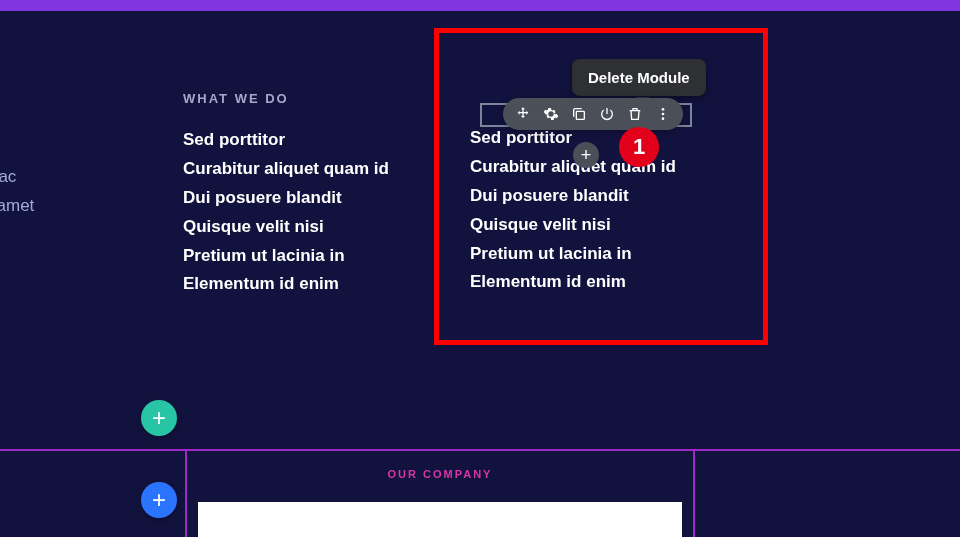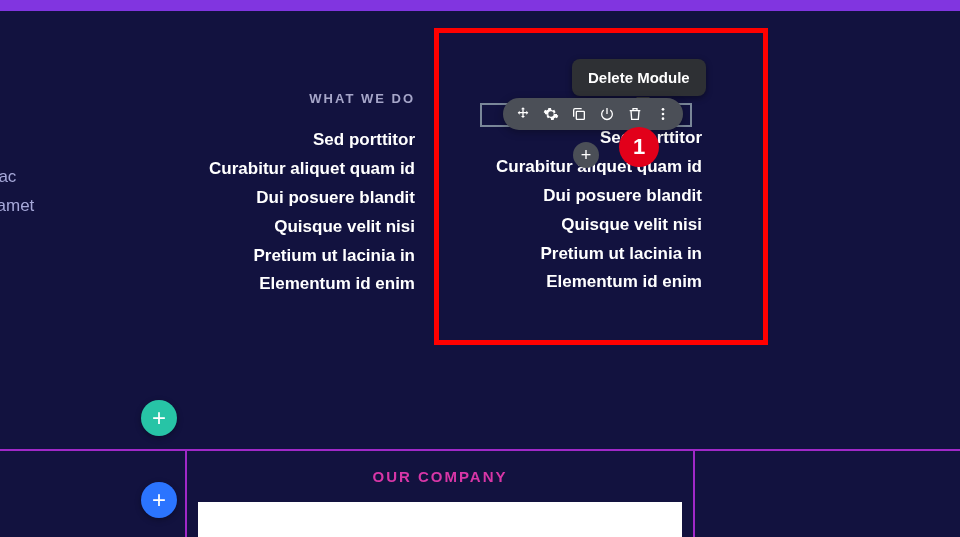--- a/index.html
+++ b/index.html
@@ -1,19 +1,19 @@
 <!DOCTYPE html>
 <html><head>
 <meta charset="utf-8">
 <style>
   * { box-sizing: border-box; margin: 0; padding: 0; }
   html, body { width: 960px; height: 537px; overflow: hidden; background: #12123f; font-family: -apple-system, BlinkMacSystemFont, "Segoe UI", Helvetica, Arial, sans-serif; }
   .top-bar { position: absolute; top: 0; left: 0; right: 0; height: 11px; background: #8135e0; }
   .content { position: absolute; top: 11px; left: 0; right: 0; bottom: 0; color: #fff; }
-  .col { position: absolute; top: 80px; text-align: right; }
+  .col { position: absolute; top: 80px; text-align: left; }
   .col-left { left: -80px; width: 230px; text-align: left; }
   .col-left h1 { font-size: 42px; font-weight: 700; letter-spacing: -1px; margin-top: -6px; margin-bottom: 30px; color: #fff; }
   .col-left p { color: #a6a8d9; font-size: 17px; line-height: 1.7; }
   .col-mid { left: 183px; width: 232px; }
   .col-right { left: 470px; width: 232px; }
   .heading { font-size: 13px; font-weight: 700; letter-spacing: 2px; color: #a6a6c9; text-transform: uppercase; margin-bottom: 20px; }
   .list-item { font-size: 17px; font-weight: 700; color: #fff; line-height: 1.7; }
   
   .annot-box { position: absolute; border: 5px solid #ff0000; top: 17px; left: 434px; width: 334px; height: 317px; pointer-events: none; }
   .annot-badge { position: absolute; top: 116px; left: 619px; width: 40px; height: 40px; border-radius: 50%; background: #e2001a; color: #fff; display: flex; align-items: center; justify-content: center; font-size: 22px; font-weight: 700; pointer-events: none; }
@@ -28,21 +28,21 @@
   .plus-round { position: absolute; width: 26px; height: 26px; border-radius: 50%; background: #4b4f57; color: #fff; display: flex; align-items: center; justify-content: center; font-size: 18px; font-weight: 400; cursor: pointer; }
   .plus-round.gray { top: 131px; left: 573px; }
   
   .section-handle { position: absolute; width: 36px; height: 36px; border-radius: 50%; display: flex; align-items: center; justify-content: center; color: #fff; font-size: 24px; font-weight: 400; cursor: pointer; box-shadow: 0 2px 6px rgba(0,0,0,0.3); }
   .section-handle.green { background: #27c4a6; top: 389px; left: 141px; }
   .section-handle.blue { background: #2b74ff; top: 471px; left: 141px; }
   
   .section-outer { position: absolute; top: 438px; left: -25px; right: -25px; bottom: -10px; border: 2px solid #a028c8; }
   .section-inner { position: absolute; top: 438px; left: 185px; width: 510px; height: 90px; border: 2px solid #a028c8; border-bottom: none; }
   .section-white { position: absolute; top: 491px; left: 198px; width: 484px; height: 60px; background: #fff; }
-  .section-title { position: absolute; top: 457px; left: 185px; width: 510px; text-align: center; color: #d836a7; font-size: 15px; font-weight: 700; letter-spacing: 2px; }
+  .section-title { position: absolute; top: 457px; left: 185px; width: 510px; text-align: center; color: #d836a7; font-size: 11px; font-weight: 700; letter-spacing: 2px; }
 </style>
 </head>
 <body>
 
 <div class="top-bar"></div>
 <div class="content">
 
   <div class="col col-left">
     <h1>ct</h1>
     <p>vallis quis ac</p>

